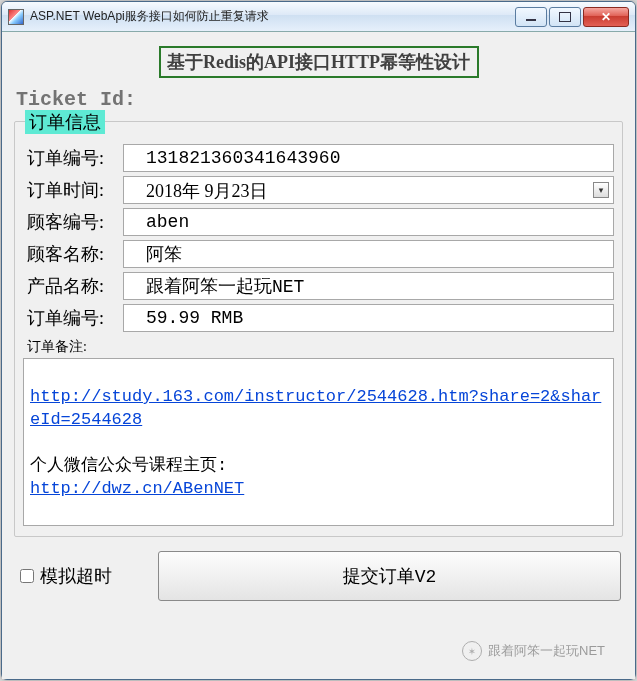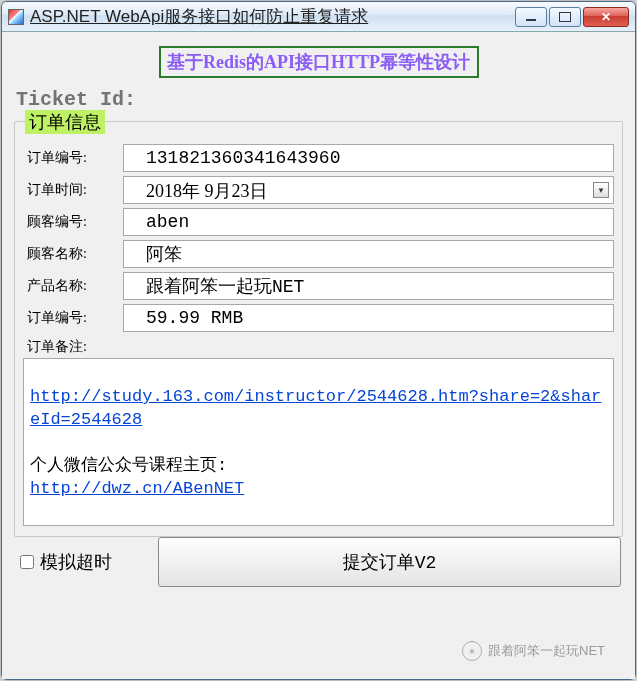--- a/index.html
+++ b/index.html
@@ -30,25 +30,24 @@
     align-items: center;
     padding: 0 6px;
   }
   .app-icon {
     width: 16px; height: 16px;
     background: linear-gradient(135deg,#d33,#f88 40%,#fff 41%,#8cf 60%,#36c);
     border:1px solid #666;
     margin-right: 6px;
   }
   .title-text {
-    font-size: 17px;
+    font-size: 12px;
     color: #222;
     flex: 1;
     white-space: nowrap;
-    text-decoration: underline;
   }
   .win-btns { display:flex; gap:2px; }
   .win-btn {
     width: 32px; height: 20px;
     border:1px solid #5a7ca0;
     border-radius: 3px;
     display:flex; align-items:center; justify-content:center;
     font-size:11px; color:#334;
     background: linear-gradient(to bottom,#f2f8ff,#d2e4f6);
   }
@@ -71,21 +70,21 @@
 
   .banner {
     margin: 6px auto 10px auto;
     width: 320px;
     text-align:center;
     border: 2px solid #2a7a2a;
     padding: 2px 4px;
     font-family: SimSun, serif;
     font-size: 18px;
     font-weight: bold;
-    color: #8b5cf6;
+    color: #404040;
     background:#f0f0f0;
   }
 
   .ticket-label {
     font-family: "Courier New", SimSun, monospace;
     font-weight: bold;
     font-size: 20px;
     color: #737373;
     margin: 6px 0 10px 4px;
   }
@@ -93,34 +92,34 @@
   .groupbox {
     border: 1px solid #c8c8c8;
     border-radius: 2px;
     margin: 0 2px;
     padding: 18px 8px 10px 8px;
     position: relative;
   }
   .group-title {
     position:absolute;
     top:-12px; left:10px;
-    background:#bef264;
+    background:#5eead4;
     padding:0 4px;
     font-size:18px;
     font-family: SimSun, serif;
   }
 
   .form-row {
     display:flex;
     align-items:center;
     margin: 4px 0;
   }
   .form-label {
     width: 100px;
-    font-size: 14px;
+    font-size: 18px;
     font-family: SimSun, serif;
     text-align:left;
     padding-left:4px;
   }
   .form-input {
     flex:1;
     height: 28px;
     border:1px solid #a8a8a8;
     background:#fff;
     padding: 2px 22px;
@@ -155,20 +154,21 @@
     font-size: 17px;
     line-height: 1.35;
     overflow:hidden;
   }
   .remark-box a { color:#0645d8; text-decoration:underline; word-break:break-all;}
   .remark-head { color:#000; }
 
   .bottom-bar {
     display:flex;
     align-items:center;
+    margin-top: 14px;
     gap: 46px;
     padding: 0 4px;
   }
   .checkbox {
     display:flex; align-items:center;
     font-size:18px;
     font-family: SimSun, serif;
   }
   .checkbox input { width:14px; height:14px; margin-right:6px; }
   .submit-btn {

